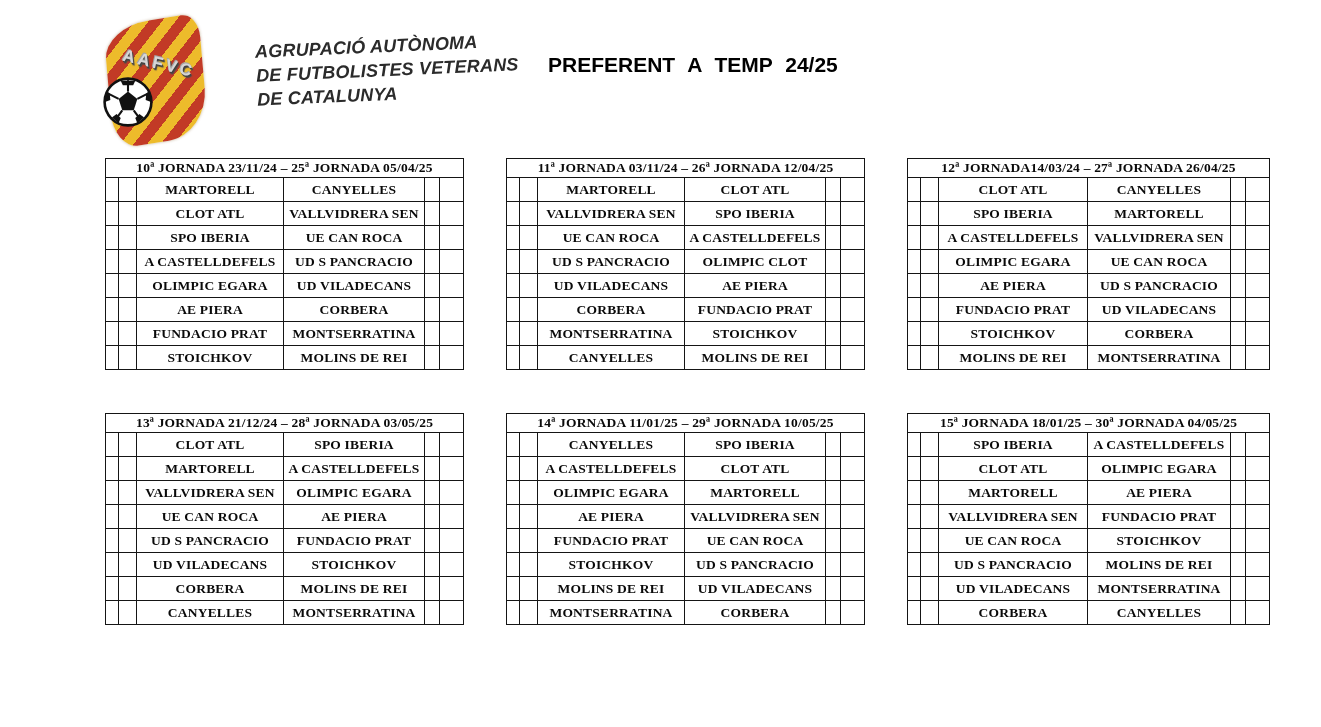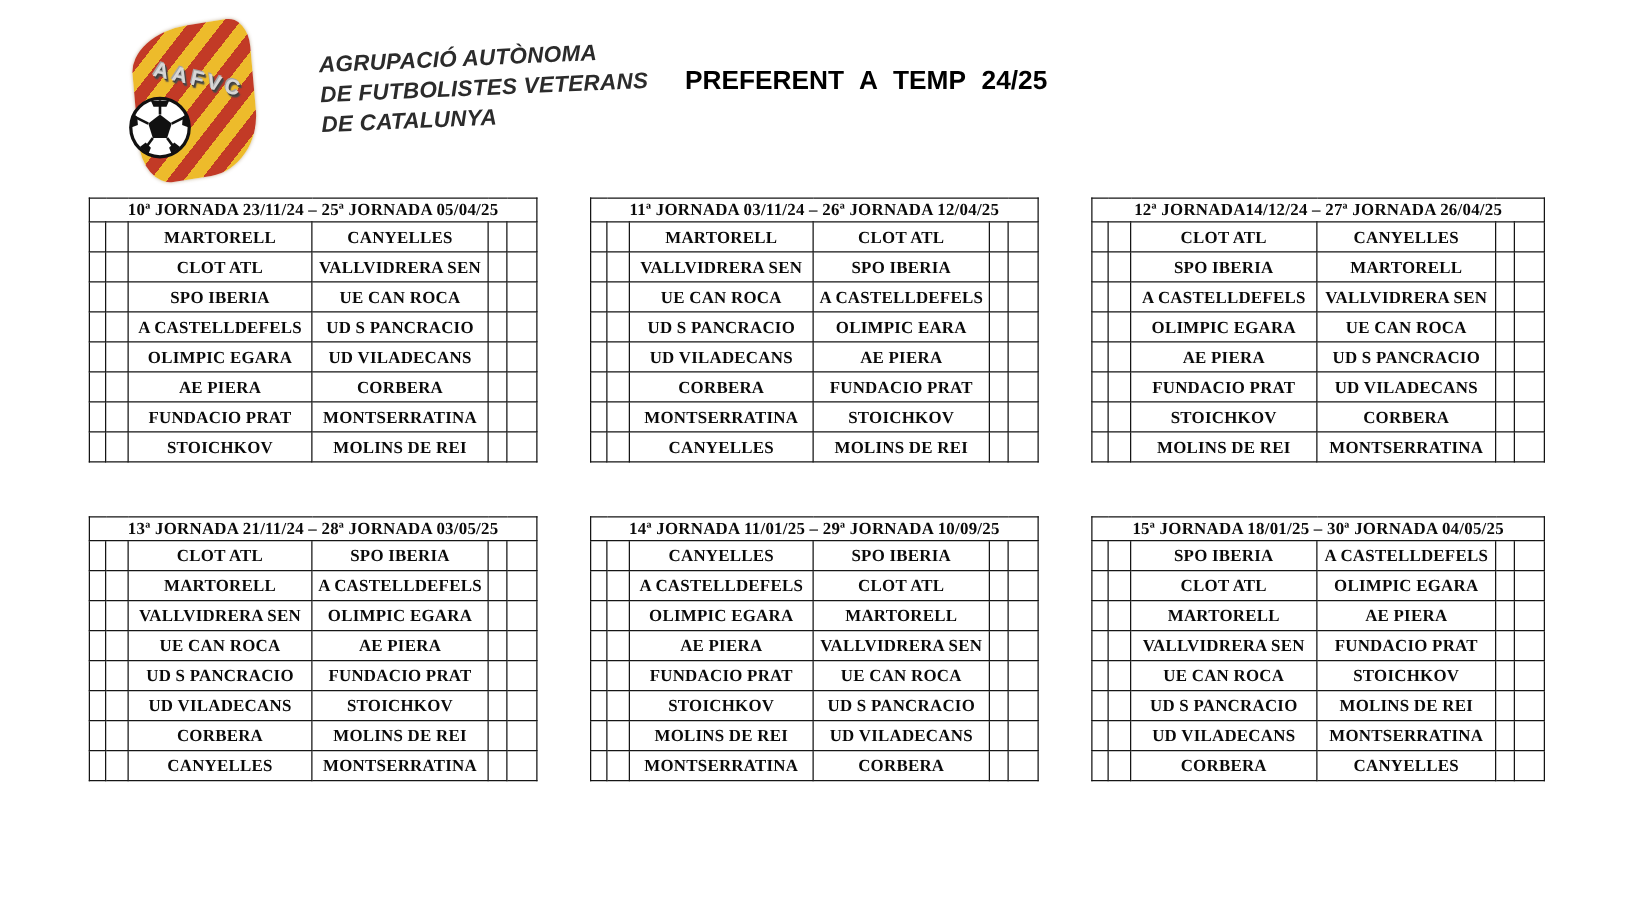--- a/index.html
+++ b/index.html
@@ -43,21 +43,21 @@
   }
   .page-title {
     position: absolute; left: 500px; top: 53px;
     font-family: "Liberation Sans", sans-serif;
     font-weight: bold; font-size: 21px; color: #000;
     word-spacing: 7px; white-space: nowrap; margin-left: 48px;
   }
 
   
   .tables-grid {
-    position: absolute; left: 71px; top: 158px;
+    position: absolute; left: 105px; top: 158px;
     display: grid;
     grid-template-columns: repeat(3, 358px);
     column-gap: 43px; row-gap: 46px;
     align-items: start;
     gap: 43px;
   }
   table.fixture {
     border-collapse: collapse;
     table-layout: fixed;
     width: 358px;
@@ -235,21 +235,21 @@
             <td></td>
             <td>UE CAN ROCA</td>
             <td>A CASTELLDEFELS</td>
             <td></td>
             <td></td>
           </tr>
           <tr>
             <td></td>
             <td></td>
             <td>UD S PANCRACIO</td>
-            <td>OLIMPIC EARA</td>
+            <td>OLIMPIC CLOT</td>
             <td></td>
             <td></td>
           </tr>
           <tr>
             <td></td>
             <td></td>
             <td>UD VILADECANS</td>
             <td>AE PIERA</td>
             <td></td>
             <td></td>
@@ -285,21 +285,21 @@
       <colgroup>
           <col style="width:13px">
           <col style="width:18px">
           <col style="width:149px">
           <col style="width:143px">
           <col style="width:15px">
           <col style="width:24px">
         </colgroup>
       <thead>
           <tr>
-        <td colspan="6" class="jornada-header">12ª JORNADA14/12/24 – 27ª JORNADA 26/04/25</td>
+        <td colspan="6" class="jornada-header">12ª JORNADA14/03/24 – 27ª JORNADA 26/04/25</td>
       </tr>
         </thead>
       <tbody>
           <tr>
             <td></td>
             <td></td>
             <td>CLOT ATL</td>
             <td>CANYELLES</td>
             <td></td>
             <td></td>
@@ -367,21 +367,21 @@
       <colgroup>
           <col style="width:13px">
           <col style="width:18px">
           <col style="width:147px">
           <col style="width:141px">
           <col style="width:15px">
           <col style="width:24px">
         </colgroup>
       <thead>
           <tr>
-        <td colspan="6" class="jornada-header">13ª JORNADA 21/11/24 – 28ª JORNADA 03/05/25</td>
+        <td colspan="6" class="jornada-header">13ª JORNADA 21/12/24 – 28ª JORNADA 03/05/25</td>
       </tr>
         </thead>
       <tbody>
           <tr>
             <td></td>
             <td></td>
             <td>CLOT ATL</td>
             <td>SPO IBERIA</td>
             <td></td>
             <td></td>
@@ -449,21 +449,21 @@
       <colgroup>
           <col style="width:13px">
           <col style="width:18px">
           <col style="width:147px">
           <col style="width:141px">
           <col style="width:15px">
           <col style="width:24px">
         </colgroup>
       <thead>
           <tr>
-        <td colspan="6" class="jornada-header">14ª JORNADA 11/01/25 – 29ª JORNADA 10/09/25</td>
+        <td colspan="6" class="jornada-header">14ª JORNADA 11/01/25 – 29ª JORNADA 10/05/25</td>
       </tr>
         </thead>
       <tbody>
           <tr>
             <td></td>
             <td></td>
             <td>CANYELLES</td>
             <td>SPO IBERIA</td>
             <td></td>
             <td></td>

